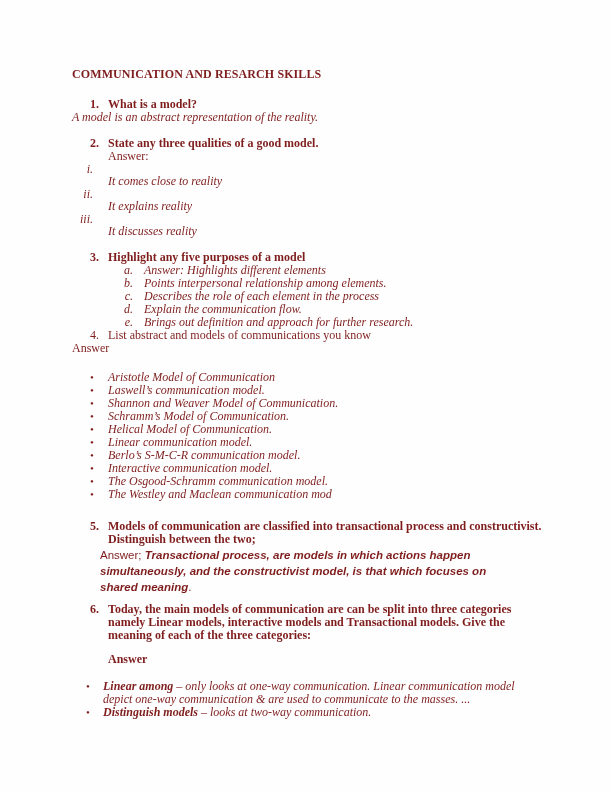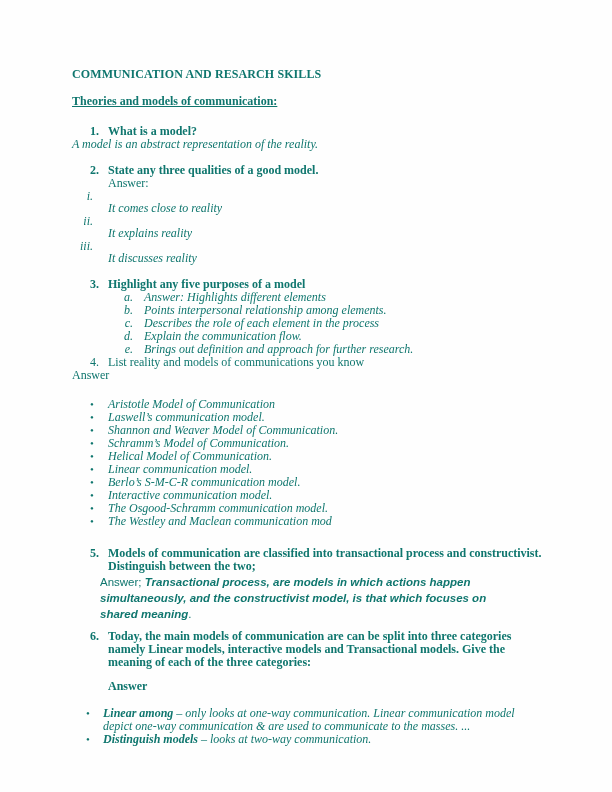--- a/index.html
+++ b/index.html
@@ -10,21 +10,21 @@
   .page {
     position: relative;
     width: 612px;
     height: 792px;
     box-sizing: border-box;
     background: #fefefe;
     padding: 68px 68px 12px 72px;
     font-family: "Liberation Serif", serif;
     font-size: 12px;
     line-height: 13px;
-    color: #0f766e;
+    color: #7f1d1d;
     overflow: hidden;
   }
   .title {
     font-weight: bold;
     margin: 0;
     font-size: 12px;
     letter-spacing: 0.1px;
   }
   .section-heading {
     font-weight: bold;
@@ -122,21 +122,20 @@
   }
   .q6-bullet-text { flex: 1; max-width: 452px; }
 </style>
 </head>
 <body>
 
 <div class="page">
 
   <div class="title">COMMUNICATION AND RESARCH SKILLS</div>
 
-  <div class="section-heading">Theories and models of communication:</div>
 
   <div class="qrow mt17">
     <span class="qnum">1.</span>
     <span class="qtext">What is a model?</span>
   </div>
   <div class="it full-left">A model is an abstract representation of the reality.</div>
 
   <div class="qrow mt13">
     <span class="qnum">2.</span>
     <span class="qtext">State any three qualities of a good model.</span>
@@ -175,21 +174,21 @@
     <span class="letter-marker">d.</span>
     <span class="letter-text">Explain the communication flow.</span>
   </div>
   <div class="letter-row">
     <span class="letter-marker">e.</span>
     <span class="letter-text">Brings out definition and approach for further research.</span>
   </div>
 
   <div class="qrow">
     <span class="qnum normal">4.</span>
-    <span class="qtext normal">List reality and models of communications you know</span>
+    <span class="qtext normal">List abstract and models of communications you know</span>
   </div>
   <div class="full-left mt12">Answer</div>
 
   <div class="models-list">
     <div class="bullet-row">
       <span class="bullet-glyph">•</span>
       <span class="bullet-text">Aristotle Model of Communication</span>
     </div>
     <div class="bullet-row">
       <span class="bullet-glyph">•</span>

